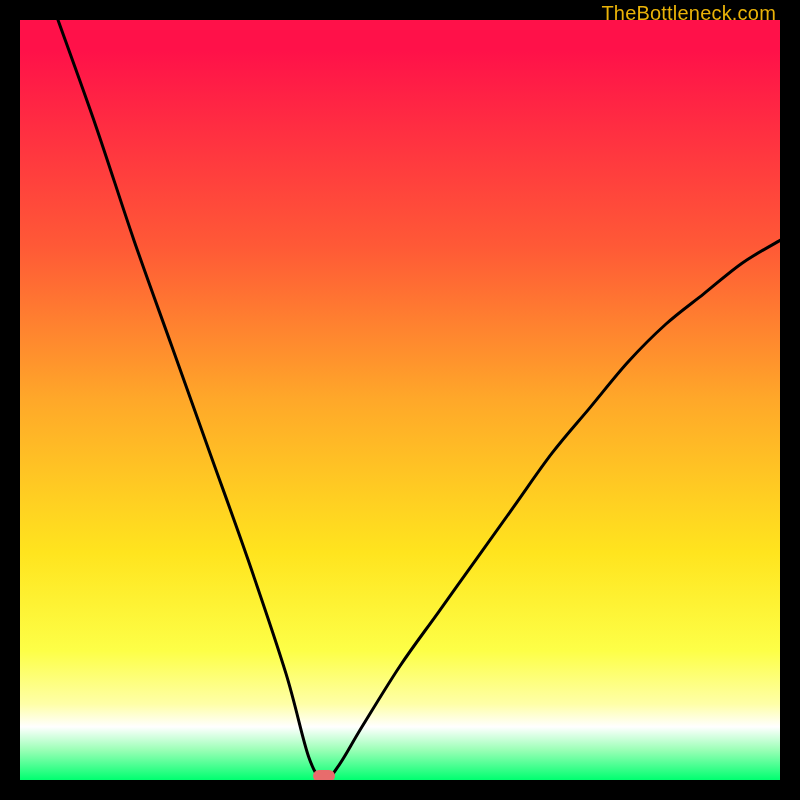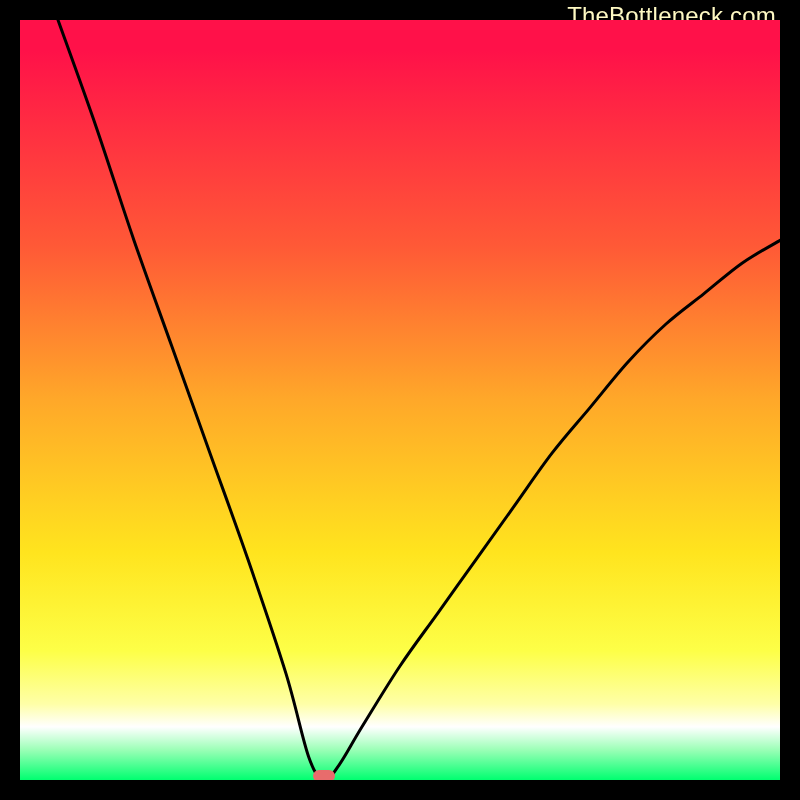--- a/index.html
+++ b/index.html
@@ -56,22 +56,22 @@
   }
   .marker {
     position: absolute;
     background: #e86c6c;
     border-radius: 8px;
   }
   .watermark {
     position: absolute;
     top: 2px;
     right: 24px;
-    color: #fef9c3;
-    font-size: 24px;
+    color: #eab308;
+    font-size: 20px;
     font-weight: 500;
     letter-spacing: 0.2px;
   }
 </style>
 </head>
 <body>
 
 <div class="watermark">TheBottleneck.com</div>
 
 <div class="frame">

